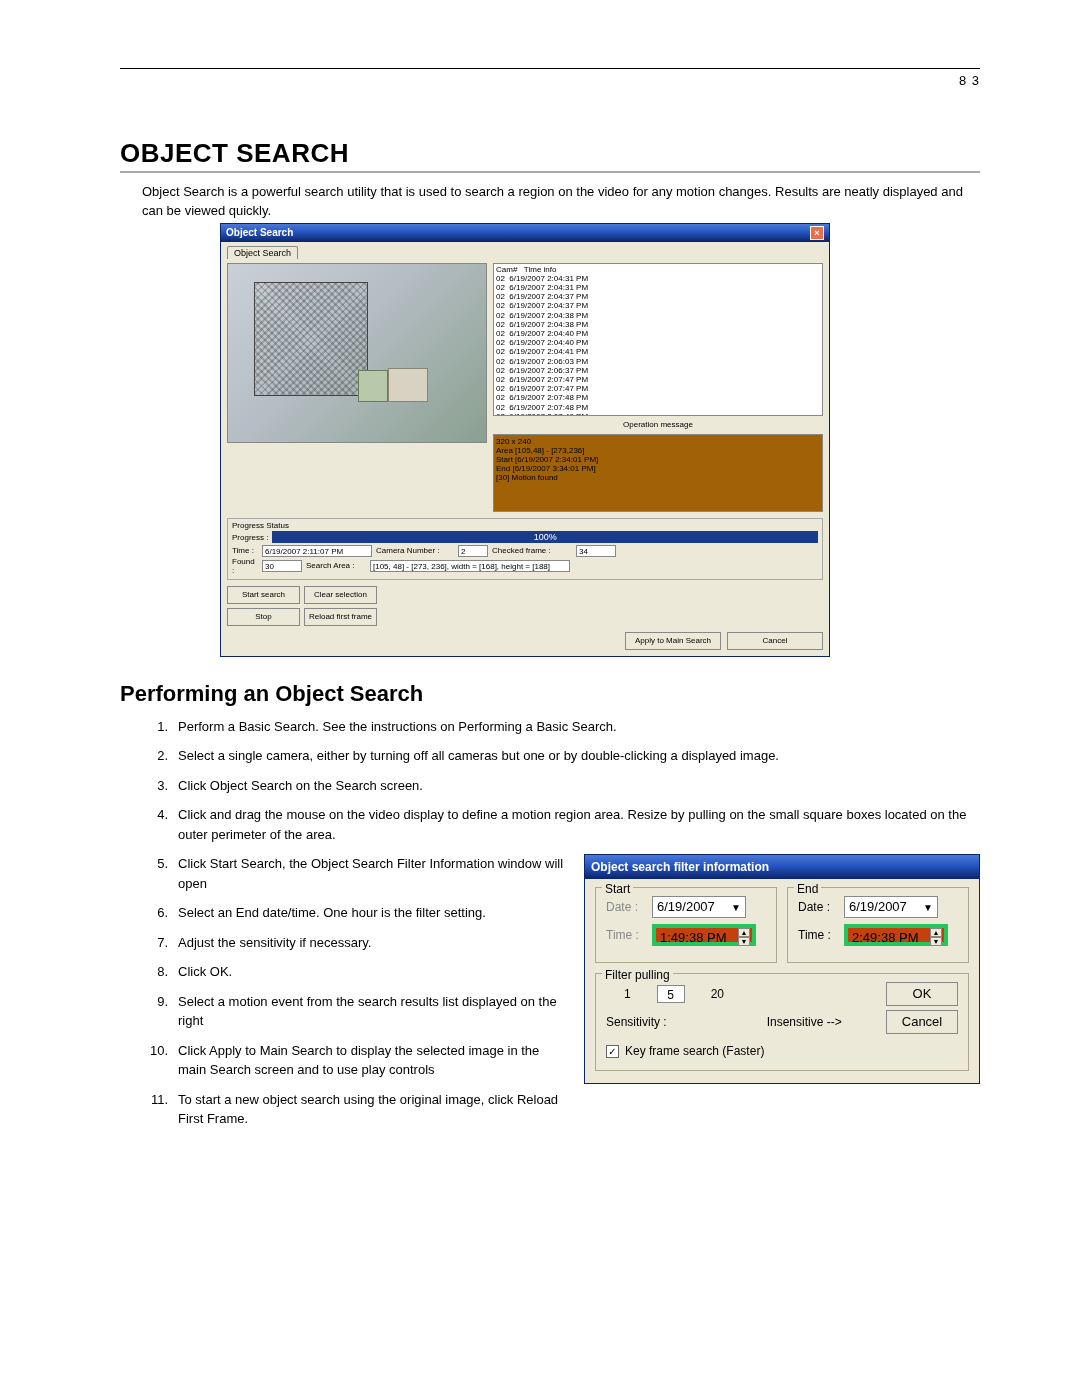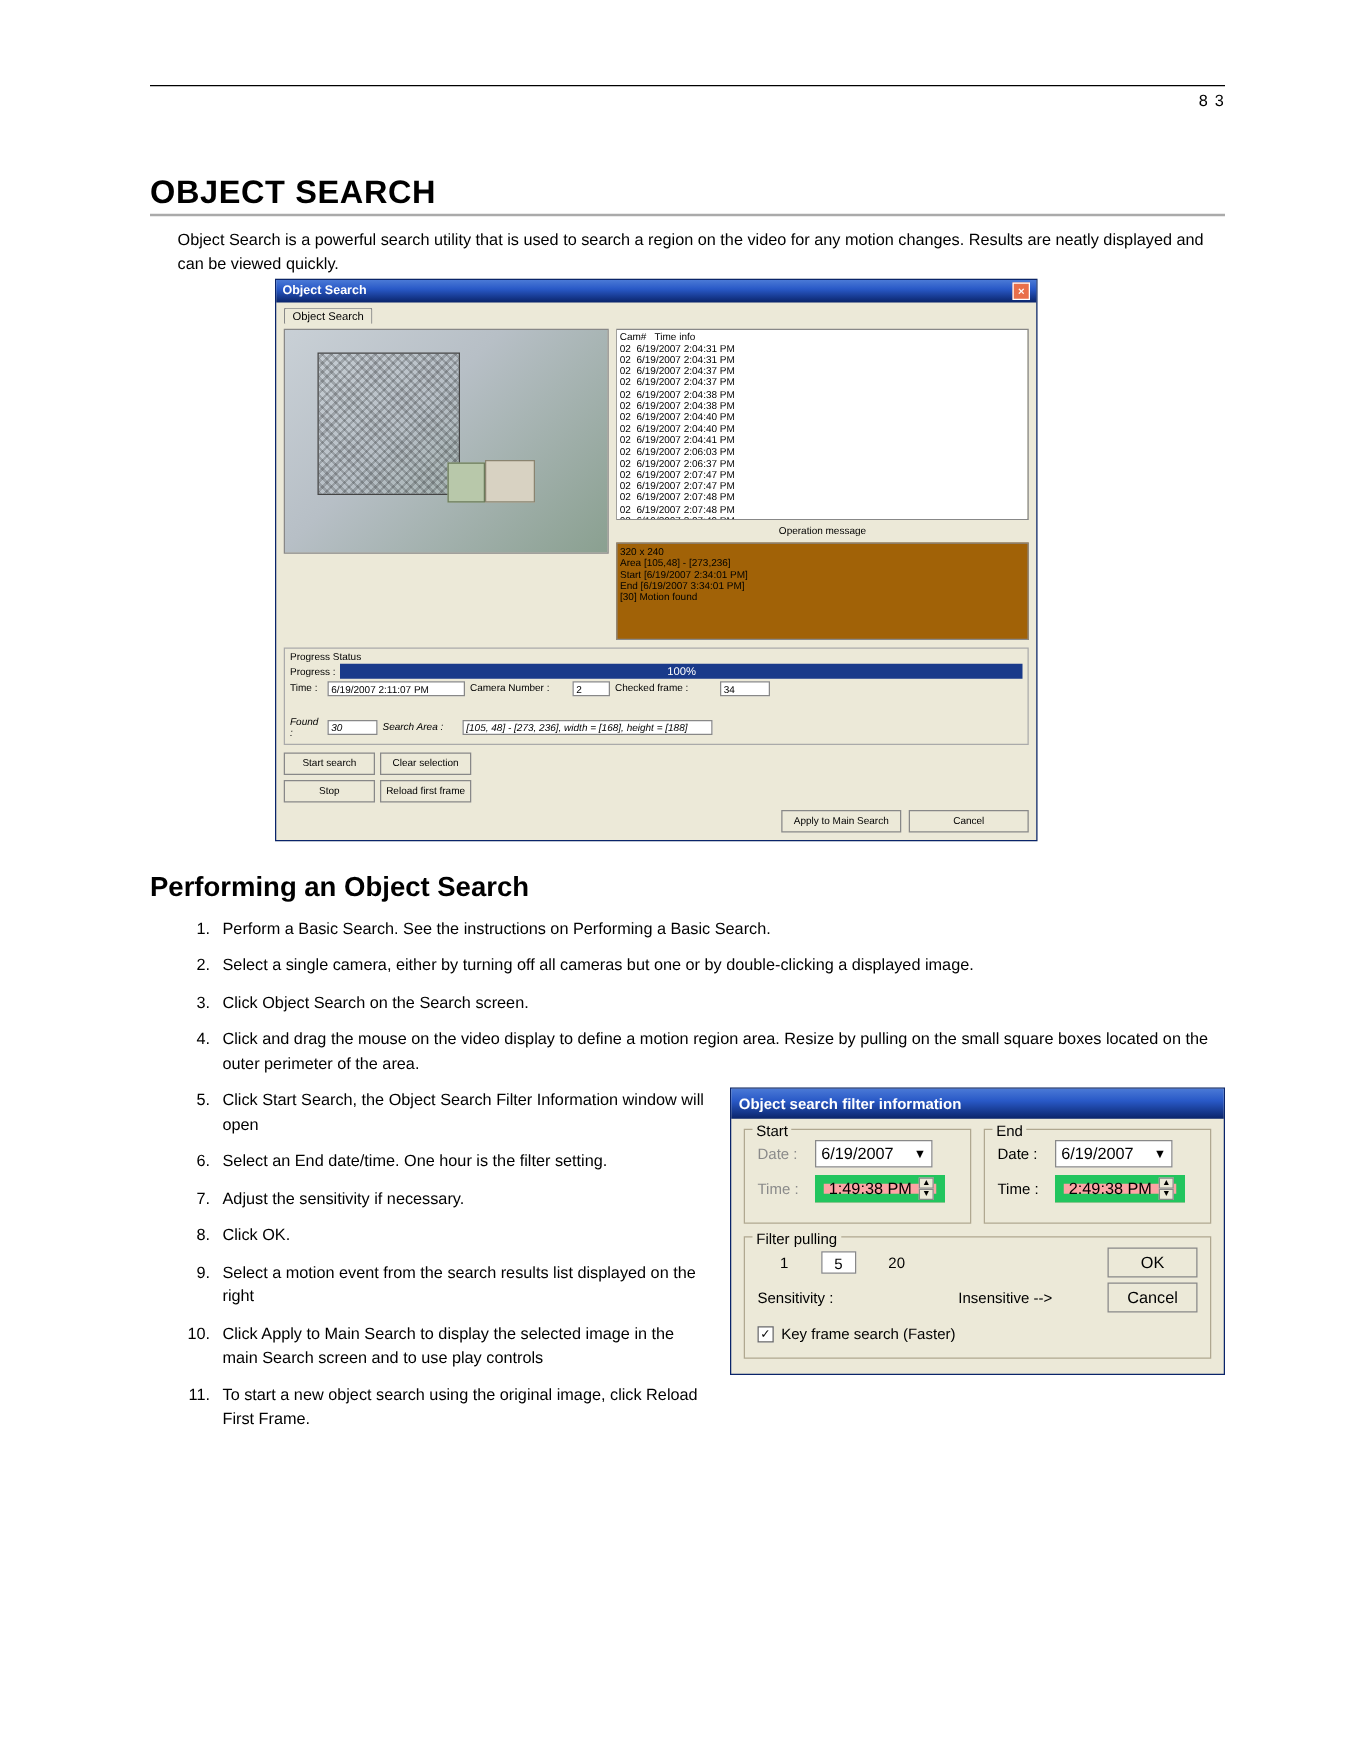--- a/index.html
+++ b/index.html
@@ -111,21 +111,21 @@
     font-size:8px; padding:2px; line-height:1.15; white-space:pre;
     height:78px;
   }
   .opmsg-label { font-size:8px; text-align:center; margin-bottom:1px;}
   .bottomrow { display:flex; gap:6px; margin-top:6px; align-items:stretch;flex-direction:column;}
   .progressbox { flex:1; border:1px solid #aaa; padding:2px 4px 4px 4px;}
   .progressbox .lbl { font-size:8px; }
   .pbar { background:#1a3a8a; color:#fff; text-align:center; font-size:9px; height:12px; line-height:12px; margin:1px 0 2px 0;}
   .pfields { font-size:8px; display:grid; grid-template-columns: 26px 110px 78px 30px 80px 40px; gap:2px 4px; align-items:center;}
   .pfields .box, .pfields2 .box { border:1px solid #888; background:#fff; padding:0 2px; height:12px; line-height:12px; overflow:hidden;}
-  .pfields2 { font-size:8px; display:grid; grid-template-columns: 26px 40px 60px 200px; gap:2px 4px; margin-top:16px; align-items:center;font-style:italic;}
+  .pfields2 { font-size:8px; display:grid; grid-template-columns: 26px 40px 60px 200px; gap:2px 4px; margin-top:0; align-items:center;}
   .btncol { width:150px; display:grid; grid-template-columns: 1fr 1fr; gap:4px; align-content:start;}
   .wbtn {
     border:1px solid #888; background:#ece9d8;
     font-size:8px; text-align:center; padding:2px 1px; height:18px;
     display:flex;align-items:center;justify-content:center;
   }
   .footerbtn { display:flex; justify-content:flex-end; gap:6px; margin-top:6px;}
   .footerbtn .wbtn { width:96px; }
   
   h2.subhead {
@@ -156,22 +156,22 @@
   .group .glbl { position:absolute; top:-8px; left:6px; background:#ece9d8; padding:0 3px; font-size:12px;}
   .field { display:flex; align-items:center; gap:6px; margin-bottom:6px;}
   .field .flbl { min-width:40px; color:#6a6a6a;}
   .start .field .flbl { color:#8a8a8a; }
   .dinput {
     border:1px solid #888; background:#fff; height:22px; font-size:13px;
     padding:0 4px; width:94px; display:flex; align-items:center; justify-content:space-between;
   }
   .dinput .dd { font-size:10px;}
   .spin {
-    border:7px solid #22c55e; background:#fca5a5; height:22px; font-size:13px;
-    padding:0 2px 0 4px; width:104px; display:flex; align-items:center; justify-content:space-between;
+    border:4px solid #22c55e; background:#c2410c; height:22px; font-size:13px;
+    padding:0 2px 0 4px; width:104px; display:flex; align-items:flex-start; justify-content:space-between;
   }
   .spinbtns { display:flex; flex-direction:column; font-size:7px; line-height:1;}
   .spinbtns span { border:1px solid #888; background:#ece9d8; width:12px; text-align:center;}
   .filteropt { border:1px solid #b0a890; padding:8px 10px 10px 10px; position:relative;}
   .filteropt .glbl { position:absolute; top:-8px; left:6px; background:#ece9d8; padding:0 3px; font-size:12px;}
   .sensrow { display:flex; align-items:center; gap:14px; margin-bottom:4px;}
   .sensrow .ticks { display:flex; gap:26px; font-size:12px; margin-left:18px;}
   .sensbox { border:1px solid #888; background:#fff; width:28px; text-align:center; font-size:12px; height:18px; line-height:18px;}
   .dbtn {
     border:1px solid #888; background:#ece9d8; width:72px; height:24px;

